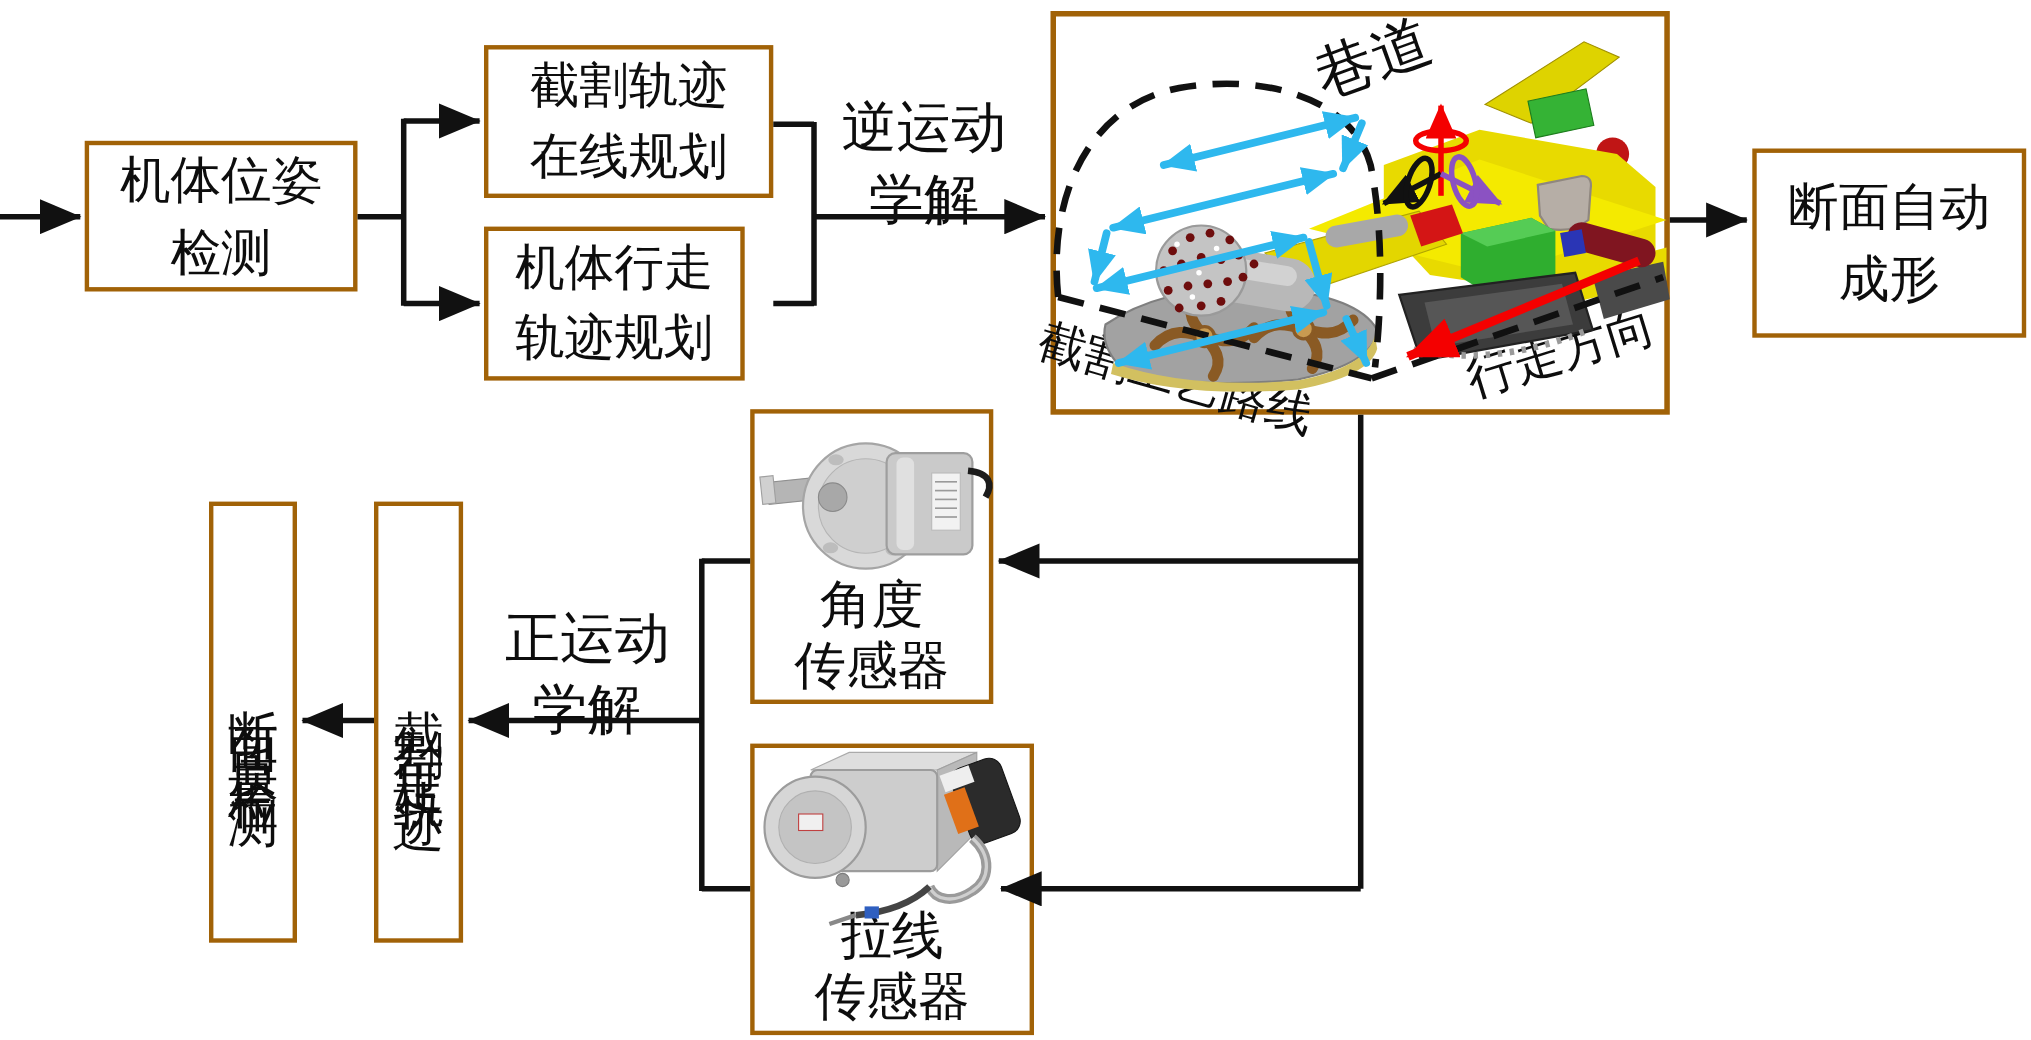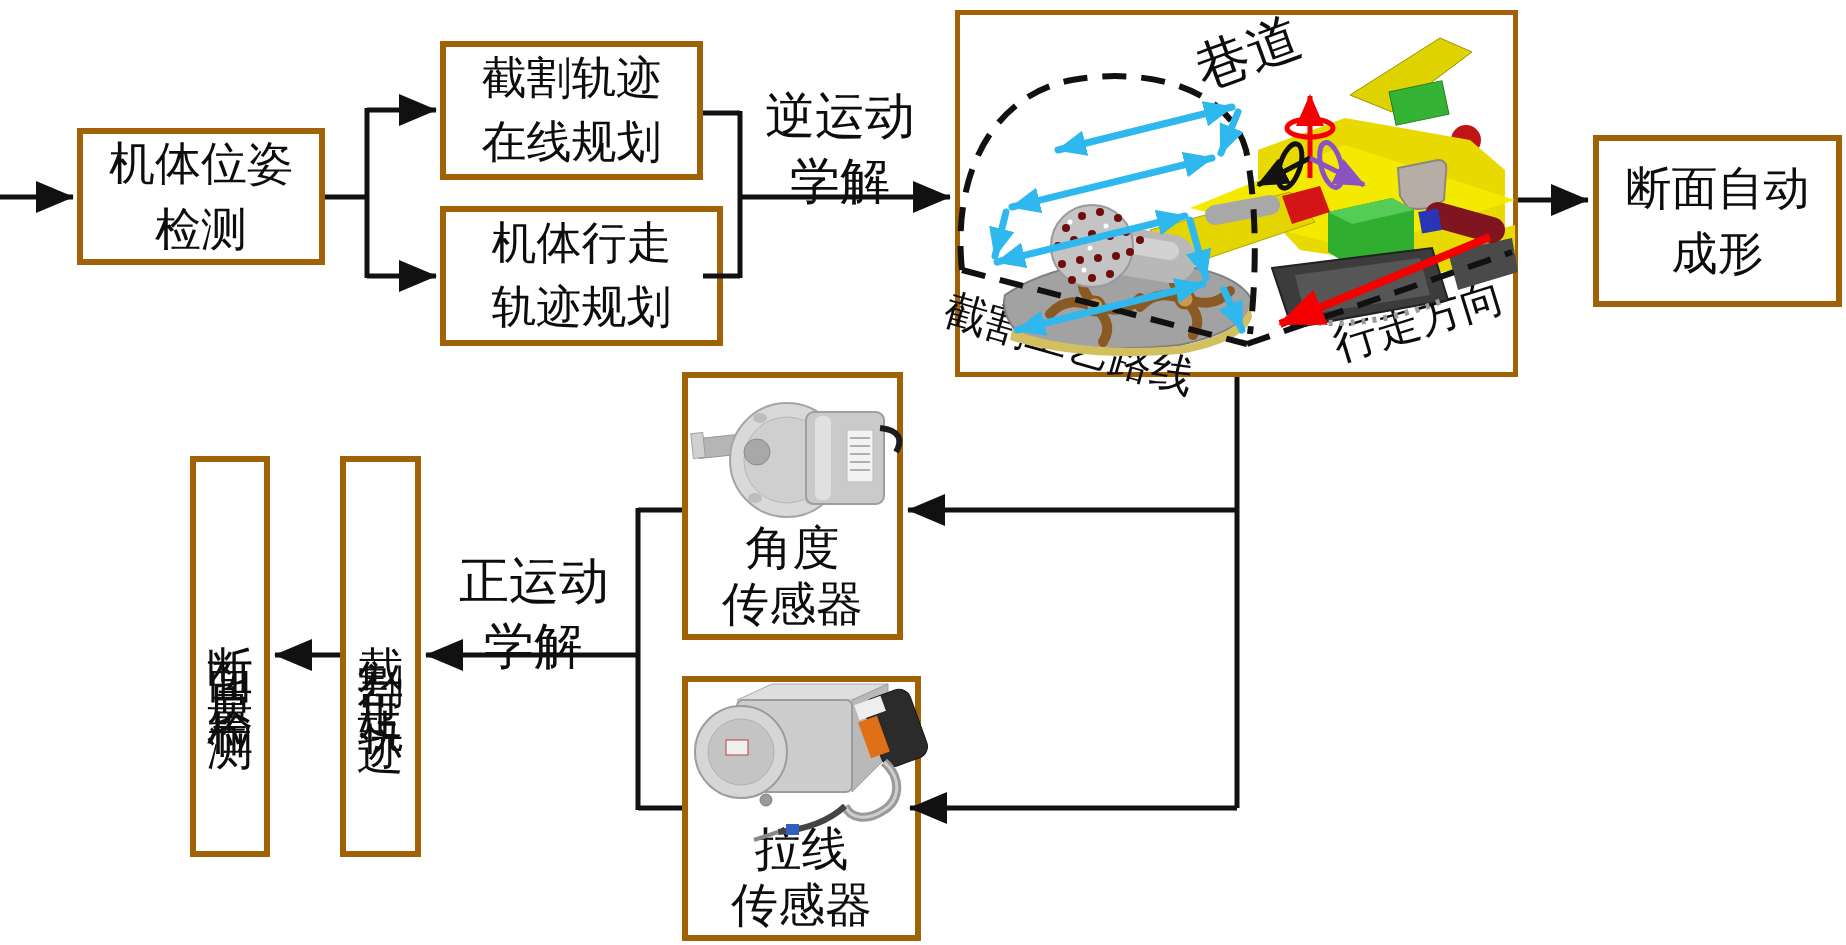--- a/index.html
+++ b/index.html
@@ -1,18 +1,18 @@
 <!DOCTYPE html>
 <html><head>
 <meta charset="utf-8">
 <style>
   html,body{margin:0;padding:0;background:#fff;}
   .stage{position:relative;width:1846px;height:945px;background:#fff;overflow:hidden;
          font-family:"Liberation Serif","DejaVu Serif",serif;color:#0d0d0d;}
-  .box{position:absolute;background:#fff;border:6px solid #a16207;box-sizing:border-box;
+  .box{position:absolute;background:#fff;border:4px solid #a16207;box-sizing:border-box;
        display:flex;align-items:center;justify-content:center;text-align:center;}
   .box .lbl{white-space:pre-line;line-height:1.42;font-size:45px;}
   .vbox .lbl{writing-mode:vertical-rl;text-orientation:upright;letter-spacing:16px;
              line-height:1;font-size:46px;white-space:normal;}
   .sensorbox{align-items:flex-end;}
   .sensorbox .lbl{line-height:1.18;font-size:47px;margin-bottom:2px;font-family:Liberation Serif, serif;}
   .flabel{position:absolute;text-align:center;white-space:pre-line;font-size:50px;line-height:1.3;margin-top:34px;}
   .scenelabel{position:absolute;font-size:44px;transform-origin:0 0;white-space:nowrap;}
   svg.overlay{position:absolute;left:0;top:0;pointer-events:none;}
 </style>
@@ -24,38 +24,38 @@
   <div class="box" style="left:77px;top:128px;width:248px;height:137px;">
     <div class="lbl" style="font-size:46px;">机体位姿
 检测</div>
   </div>
 
   <div class="box" style="left:440px;top:41px;width:263px;height:139px;">
     <div class="lbl">截割轨迹
 在线规划</div>
   </div>
 
-  <div class="box" style="left:440px;top:206px;width:283px;height:140px;">
+  <div class="box" style="left:440px;top:206px;width:237px;height:140px;">
     <div class="lbl">机体行走
 轨迹规划</div>
   </div>
 
   <div class="box" style="left:955px;top:10px;width:563px;height:367px;border-width:5px;"></div>
 
   <div class="box" style="left:1593px;top:135px;width:249px;height:172px;">
     <div class="lbl" style="font-size:46px;">断面自动
 成形</div>
   </div>
 
   <div class="box sensorbox" style="left:682px;top:372px;width:221px;height:268px;">
     <div class="lbl">角度
 传感器</div>
   </div>
 
-  <div class="box sensorbox" style="left:682px;top:676px;width:239px;height:265px;justify-content:center;">
+  <div class="box sensorbox" style="left:682px;top:676px;width:258px;height:265px;justify-content:center;">
     <div class="lbl">拉线
 传感器</div>
   </div>
 
   <div class="box vbox" style="left:340px;top:456px;width:81px;height:401px;">
     <div class="lbl">截割行走轨迹</div>
   </div>
 
   <div class="box vbox" style="left:190px;top:456px;width:80px;height:401px;">
     <div class="lbl">断面质量检测</div>

